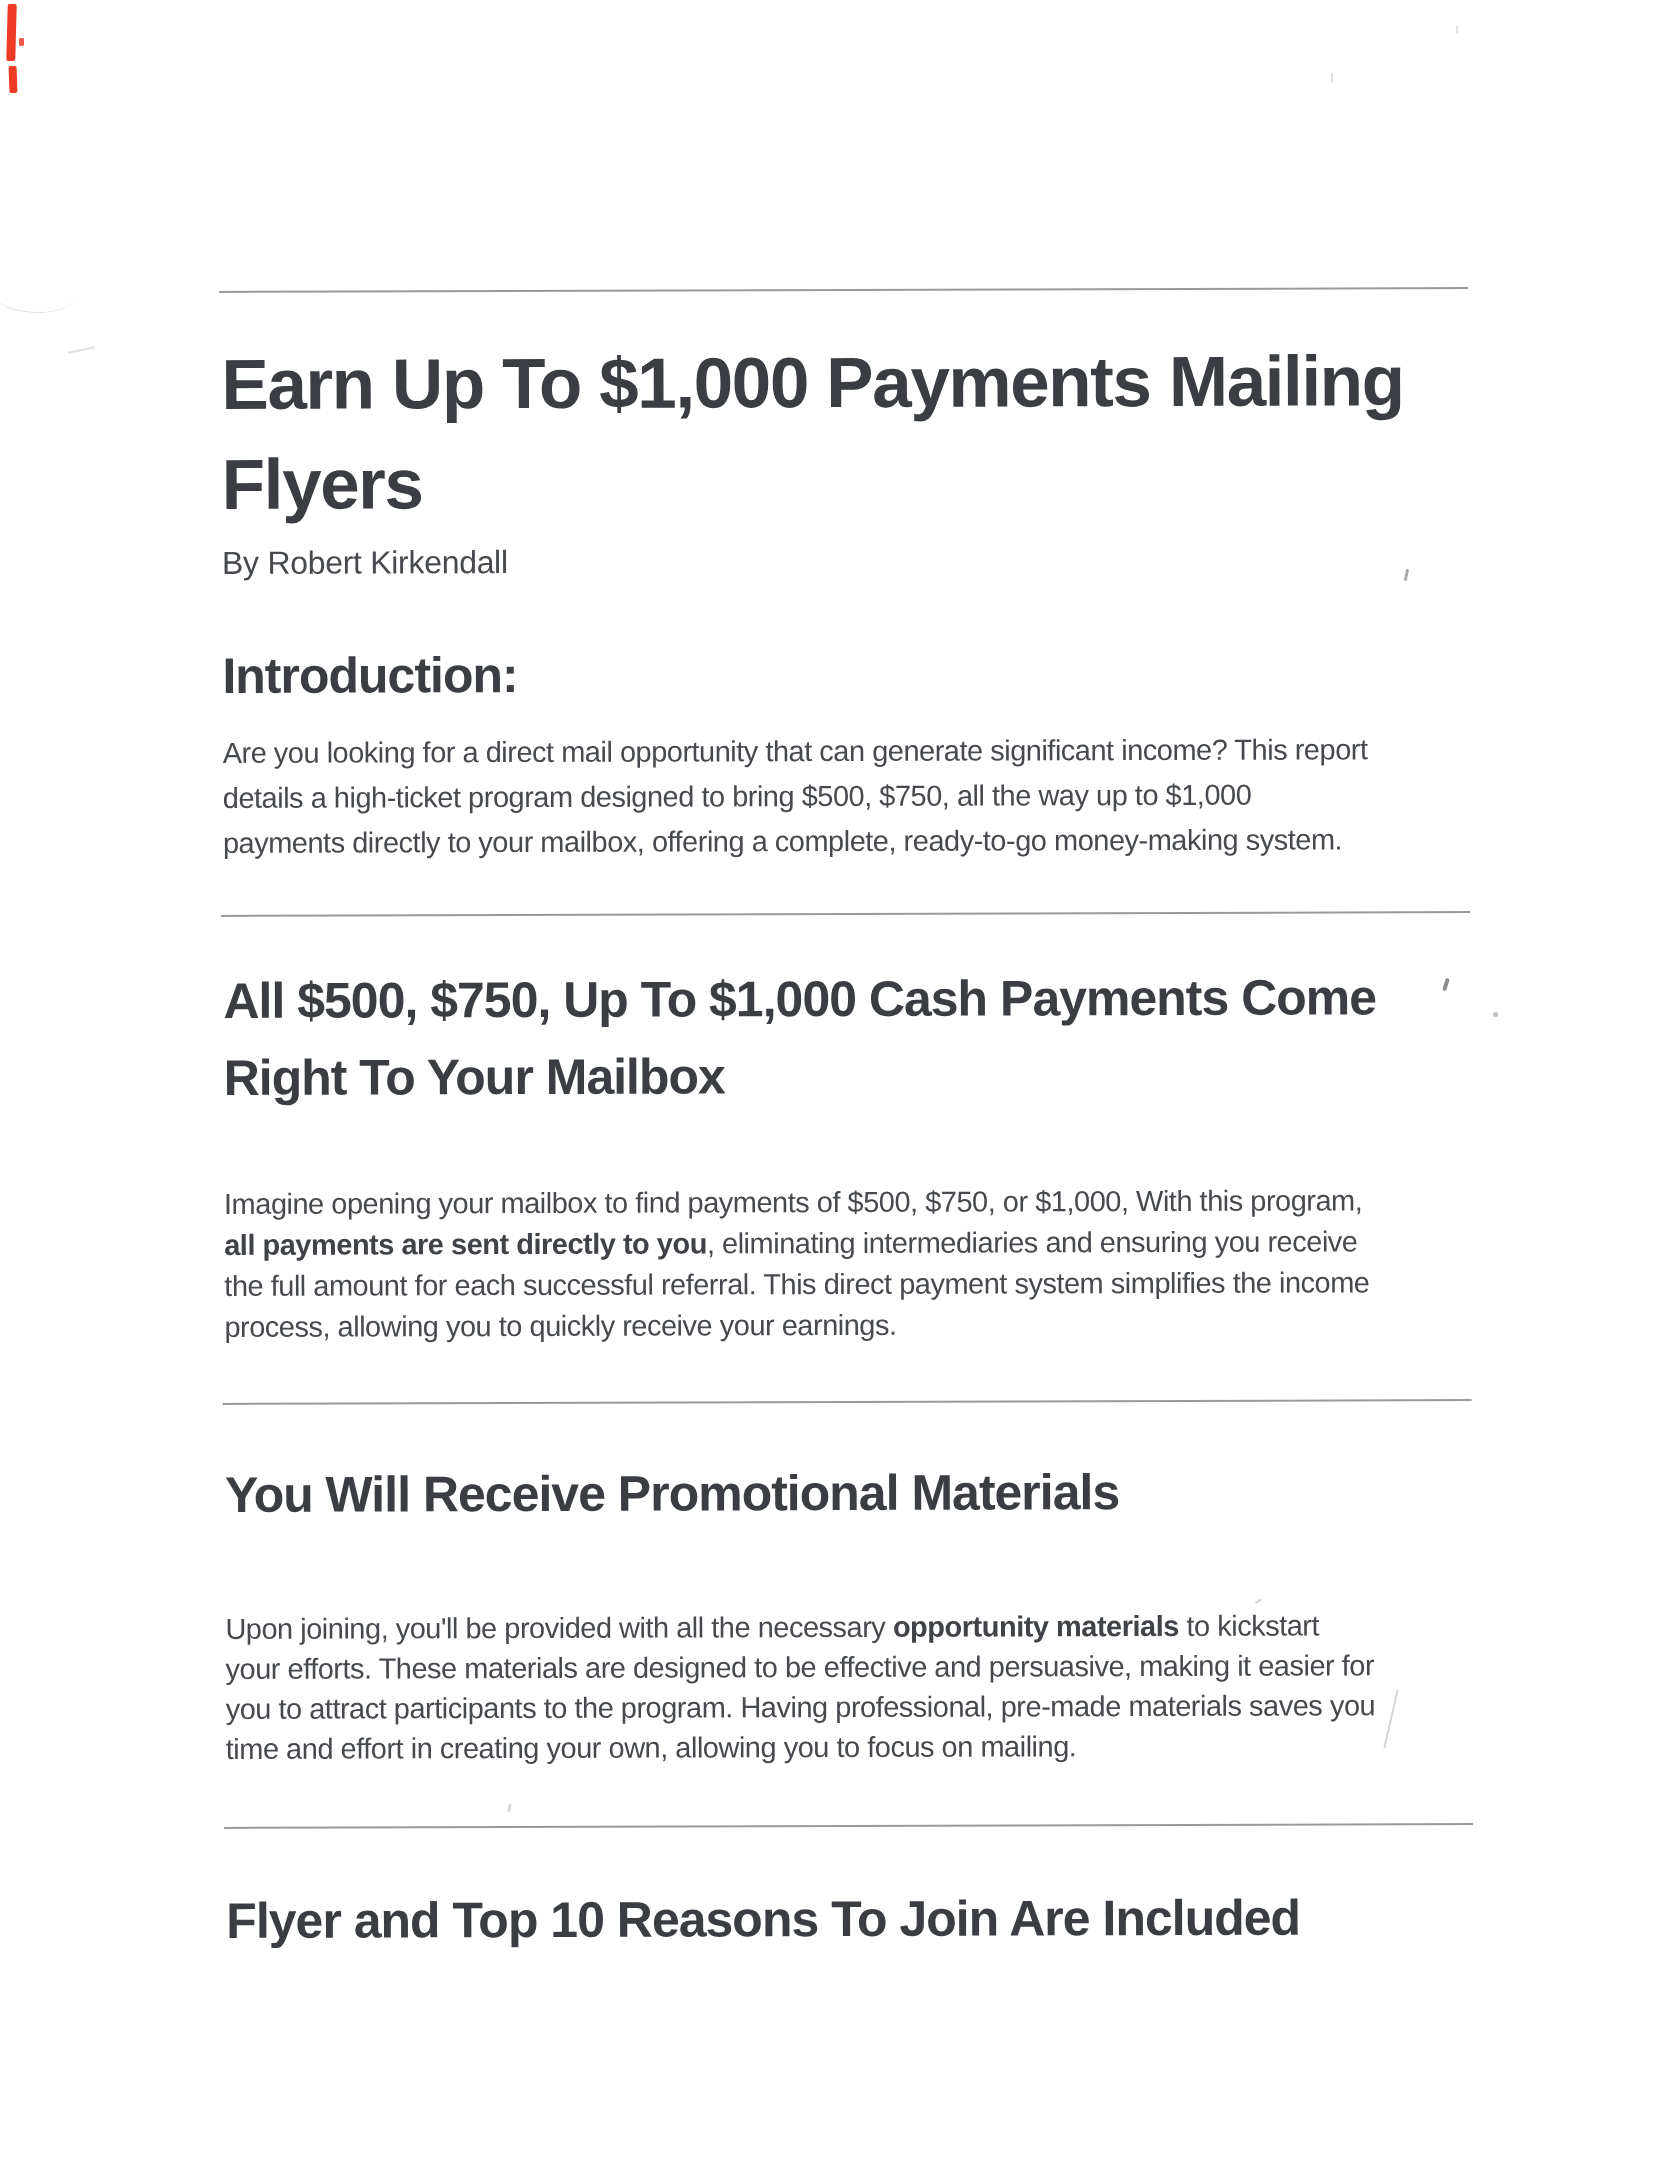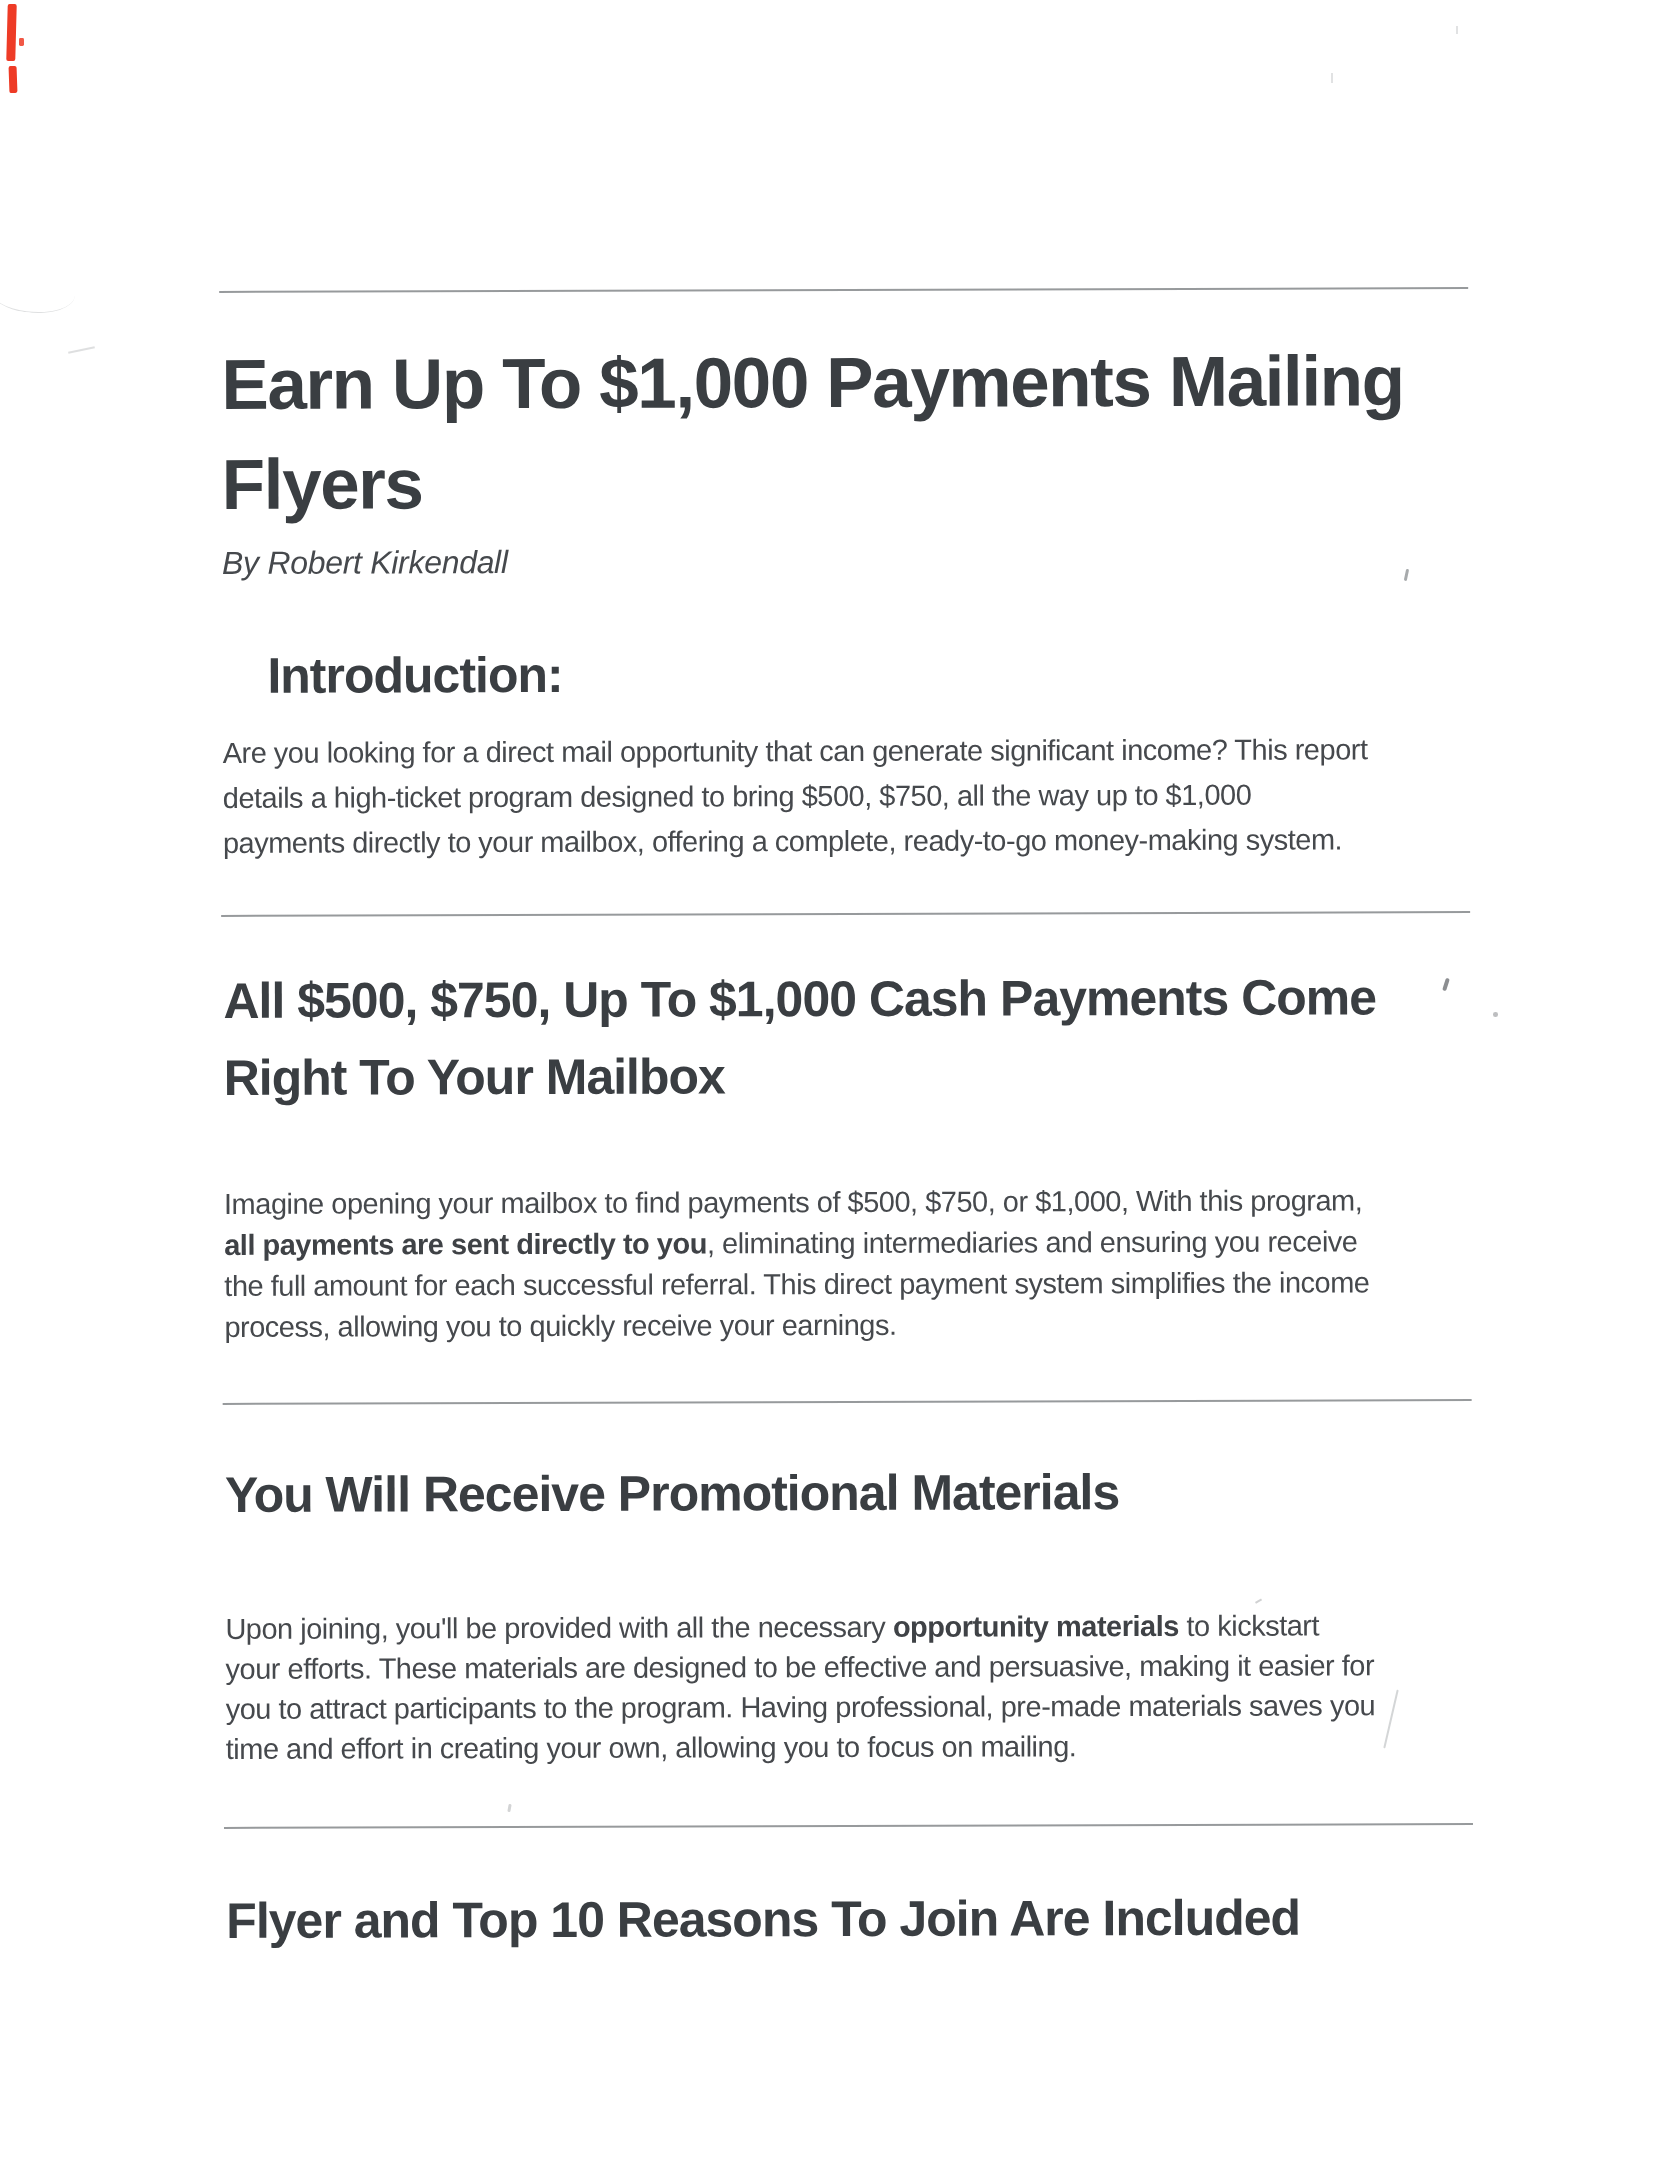--- a/index.html
+++ b/index.html
@@ -37,31 +37,30 @@
     line-height: 100px;
     color: var(--text_heading, #3a3e42);
     white-space: nowrap;
   }
   .byline {
     position: absolute; left: 223px; top: 541px;
     font-size: 32px; line-height: 41px;
     letter-spacing: -0.3px;
     color: var(--text_body, #46494d);
     white-space: nowrap;
-    font-style: italic;
   }
   .h {
     position: absolute; left: 223px;
     font-size: 50px; font-weight: bold;
     letter-spacing: -1px;
     line-height: 77px;
     color: var(--text_heading, #3a3e42);
     white-space: nowrap;
   }
-  .sec1 { top: 636px; margin-left: 45px; }
+  .sec1 { top: 636px; }
   .sec2 { top: 961px; }
   .sec3 { top: 1455px; }
   .sec4 { top: 1881px; }
 
   .para {
     position: absolute; left: 223px;
     font-size: 29px;
     letter-spacing: -0.5px;
   }
   .p1 { top: 729px; line-height: 45px; }

